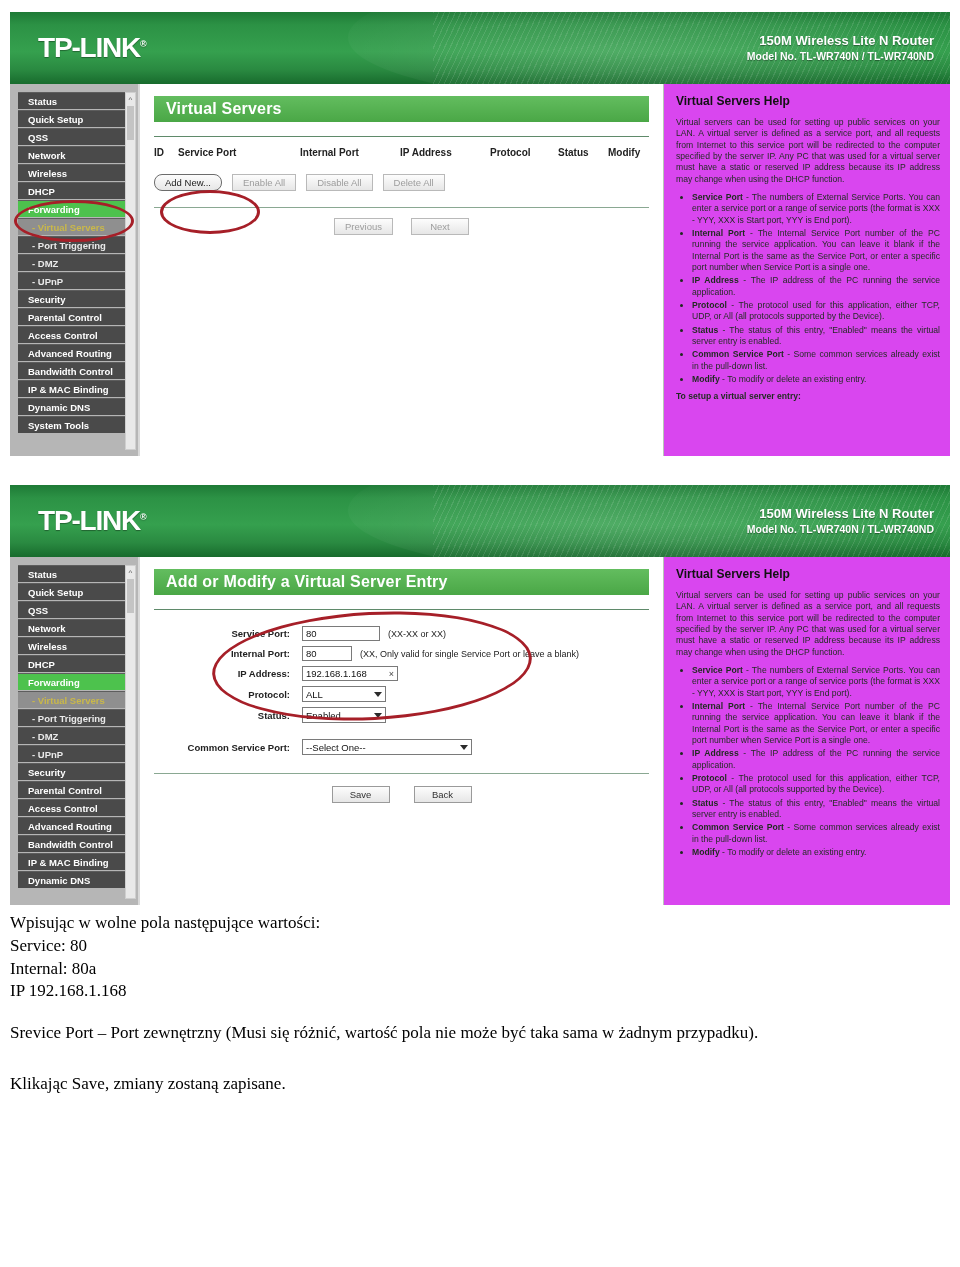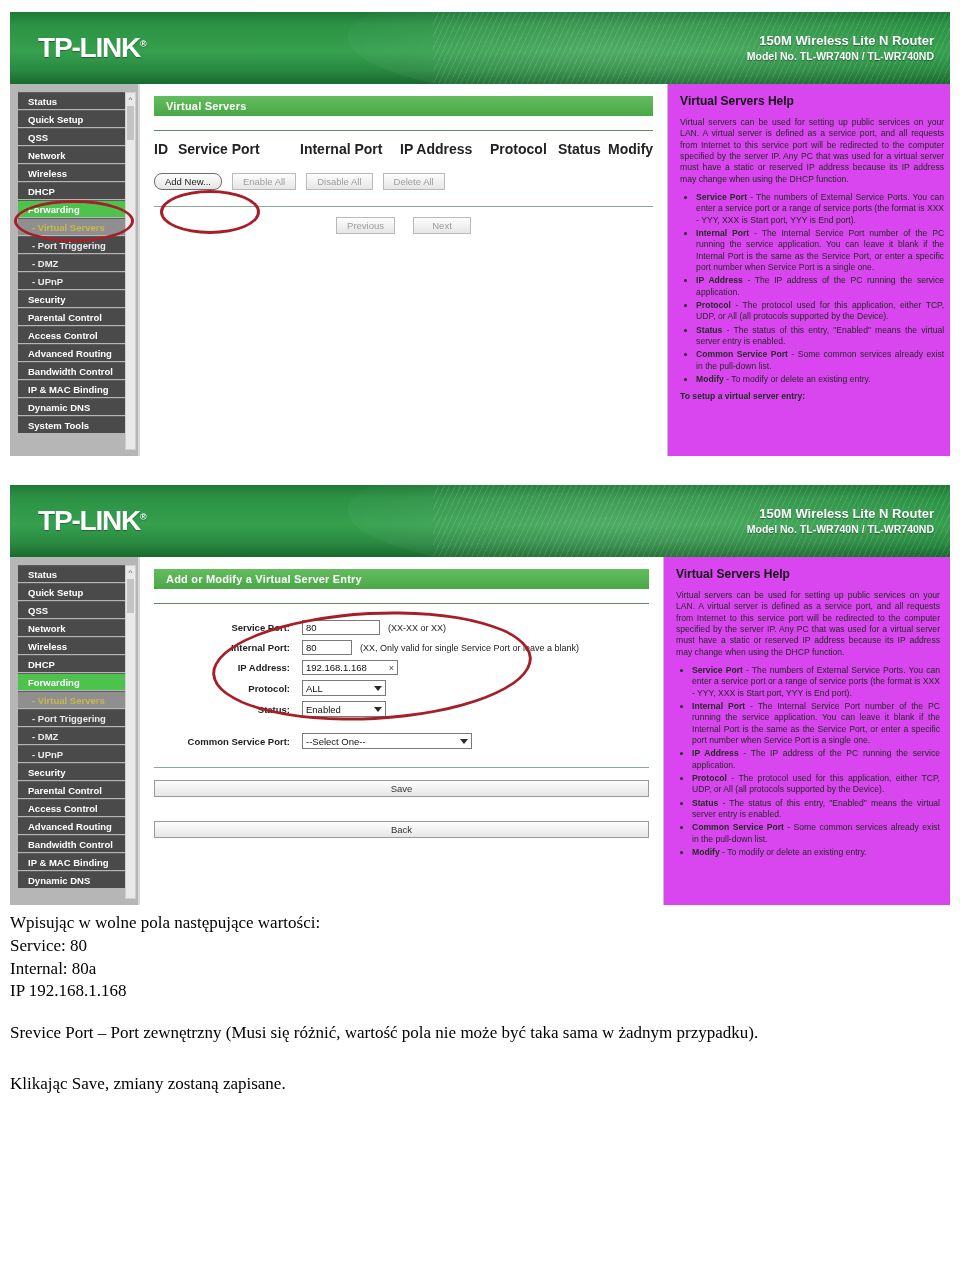--- a/index.html
+++ b/index.html
@@ -92,28 +92,28 @@
   }
   .sidebar-divider{
     position:absolute; right:0; top:0; bottom:0; width:2px; background:#d9d9d9;
   }
 
   
   .main { flex:1 1 auto; background:#ffffff; padding:12px 14px 10px 14px; position:relative; }
   .section-title {
     background:#5cb85c;
     background: linear-gradient(to bottom,#63bd5f,#4aa746);
-    color:#ffffff; font-weight:bold; font-size:11px;
+    color:#ffffff; font-weight:bold; font-size:16px;
     padding:4px 0 4px 12px;
     letter-spacing:.2px;
   }
   .rule { border-top:1px solid #5f8a6a; margin:14px 0 0 0; }
   .rule.thin { border-top:1px solid #8aa892; }
 
-  .col-head { display:flex; font-size:14px; font-weight:bold; color:#222; margin-top:10px; }
+  .col-head { display:flex; font-size:10px; font-weight:bold; color:#222; margin-top:10px; }
   .btnrow { display:flex; gap:10px; margin-top:16px; }
   .btn {
     font-size:9.5px; padding:2px 10px; min-width:58px; text-align:center;
     background: linear-gradient(to bottom,#fdfdfd,#e6e6e6);
     border:1px solid #9a9a9a; color:#333;
     font-family:"Liberation Sans", sans-serif;
   }
   .btn.dim { color:#9d9d9d; border-color:#b9b9b9; }
   .btn.strong { color:#1b1b1b; border-color:#6c6c6c; font-weight:normal;border-radius:8px; }
   .pager { display:flex; gap:18px; justify-content:center; margin-top:10px; }
@@ -355,21 +355,21 @@
           <div class="frow" style="margin-top:16px;">
             <div class="flabel">Common Service Port:</div>
             <div class="fselect" style="width:170px">
               <span>--Select One--</span>
               <span class="caret"><i class="caret-line"></i></span>
             </div>
           </div>
 
           <div class="rule thin" style="margin-top:18px;"></div>
 
-          <div class="pager" style="margin-top:12px; gap:24px;flex-direction:column;">
+          <div class="pager" style="margin-top:12px; gap:24px;">
             <div class="btn">Save</div>
             <div class="btn">Back</div>
           </div>
         </div>
       </section>
 
       <aside class="help">
         <h3>Virtual Servers Help</h3>
         <p>Virtual servers can be used for setting up public services on your LAN. A virtual server is defined as a service port, and all requests from Internet to this service port will be redirected to the computer specified by the server IP. Any PC that was used for a virtual server must have a static or reserved IP address because its IP address may change when using the DHCP function.</p>
         <ul>

